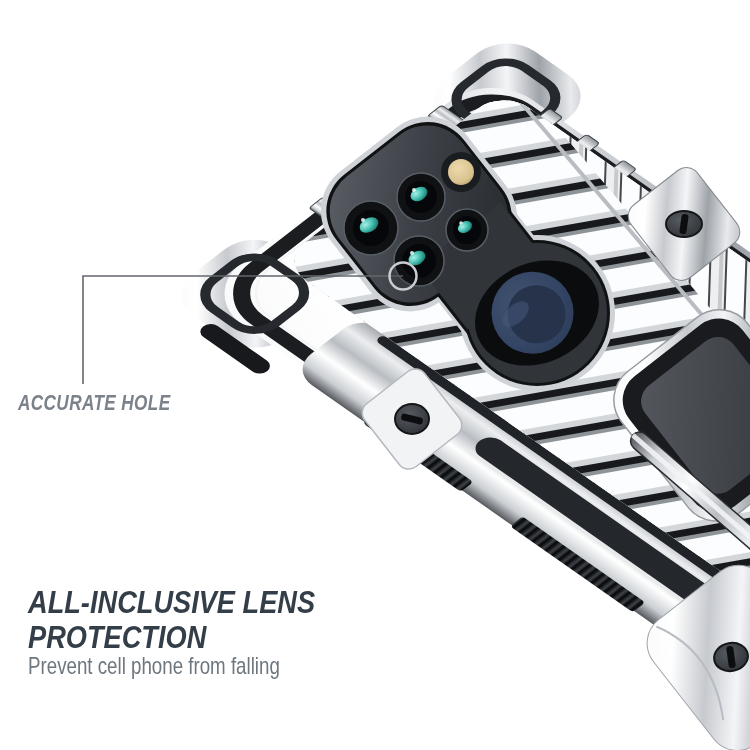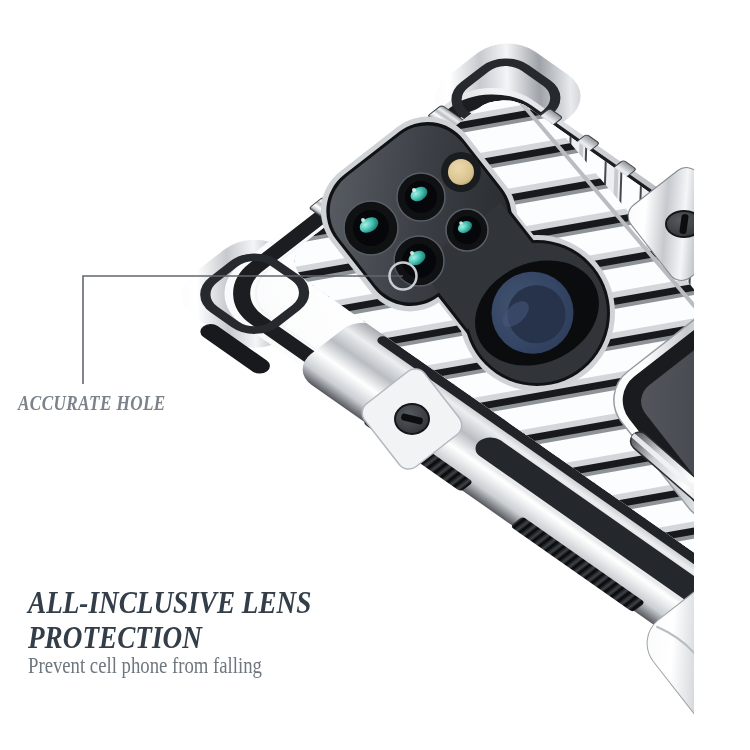--- a/index.html
+++ b/index.html
@@ -1,18 +1,18 @@
 <!DOCTYPE html>
 <html style="--c-background: #ffffff; --c-headline_text: #333e49; --c-subtitle_text: #6e767e; --c-label_text: #7b828a; --c-callout_line: #63676c; --c-case_chrome: #d7dadd; --c-case_rim_dark: #1b1d20; --c-back_plate: #eef0f2; --c-stripe_gap: #1f2226; --c-camera_module: #3c4046; --c-lens_glint_teal: #2fa396; --c-flash_cream: #d9c390; --c-fingerprint_navy: #344565; --c-kickstand_panel: #3f444a;"><head>
 <meta charset="utf-8">
 <style>
   html,body{margin:0;padding:0;background:#fff;}
-  #stage{position:relative;width:694px;height:750px;overflow:hidden;
+  #stage{position:relative;width:750px;height:750px;overflow:hidden;
          background:var(--c-background,#fff);
-         font-family:Liberation Serif, serif;}
+         font-family:Liberation Sans, sans-serif;}
   #stage svg{position:absolute;left:0;top:0;}
   .note{position:absolute;white-space:nowrap;transform-origin:left top;}
   .note-accurate{left:18px;top:390px;font-size:22px;font-weight:bold;font-style:italic;
       color:var(--c-label_text,#7b828a);transform:scaleX(.78);letter-spacing:.5px;}
   .note-headline{left:28px;top:585px;font-size:32px;line-height:35px;font-weight:bold;
       font-style:italic;color:var(--c-headline_text,#333e49);transform:scaleX(.85);}
   .note-sub{left:28px;top:652px;font-size:24px;color:var(--c-subtitle_text,#6e767e);
       transform:scaleX(.78);}
 </style>
 </head>

